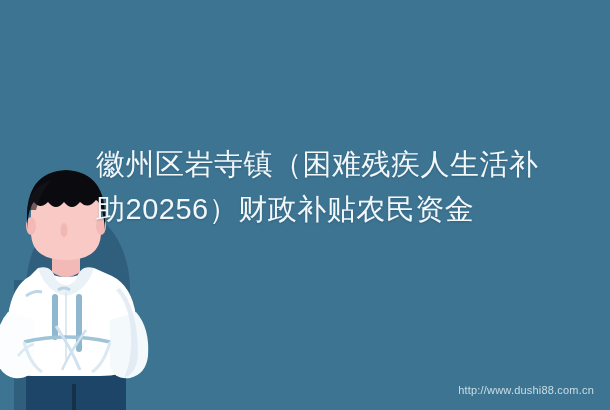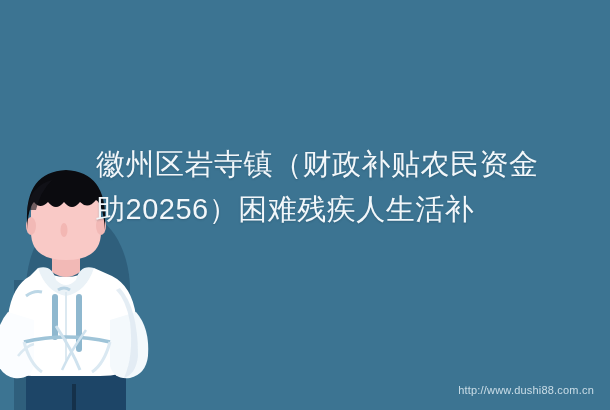--- a/index.html
+++ b/index.html
@@ -119,19 +119,19 @@
       <path d="M86 170 Q70 192 62 210" stroke="#cfe2ee" stroke-width="2.5" fill="none"></path>
 
       <path d="M26 136 Q34 130 42 132" stroke="#bcd7e6" stroke-width="3" fill="none"></path>
       <path d="M18 196 Q26 186 34 184" stroke="#dbe9f2" stroke-width="2.5" fill="none"></path>
 
       <path d="M120 128 Q138 148 138 196 Q136 214 124 218 Q134 196 130 162 Q126 140 116 130 Z" fill="#dfeaf2" opacity="0.85"></path>
     </svg>
   </div>
 
   <div id="title-block">
-    <span class="title-line">徽州区岩寺镇（财政补贴农民资金</span>
-    <span class="title-line">助20256）困难残疾人生活补</span>
+    <span class="title-line">徽州区岩寺镇（困难残疾人生活补</span>
+    <span class="title-line">助20256）财政补贴农民资金</span>
   </div>
 
   <div id="watermark">http://www.dushi88.com.cn</div>
 
 </div>
 
 </body></html>

